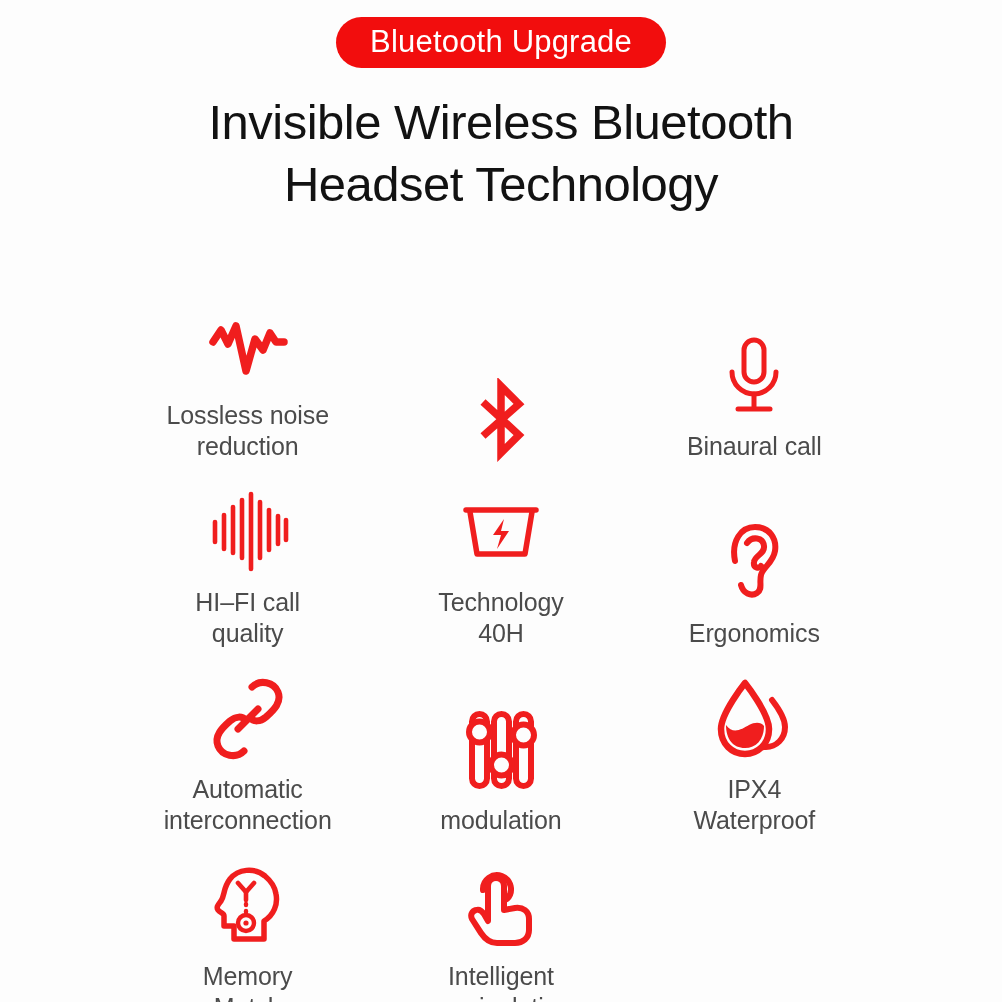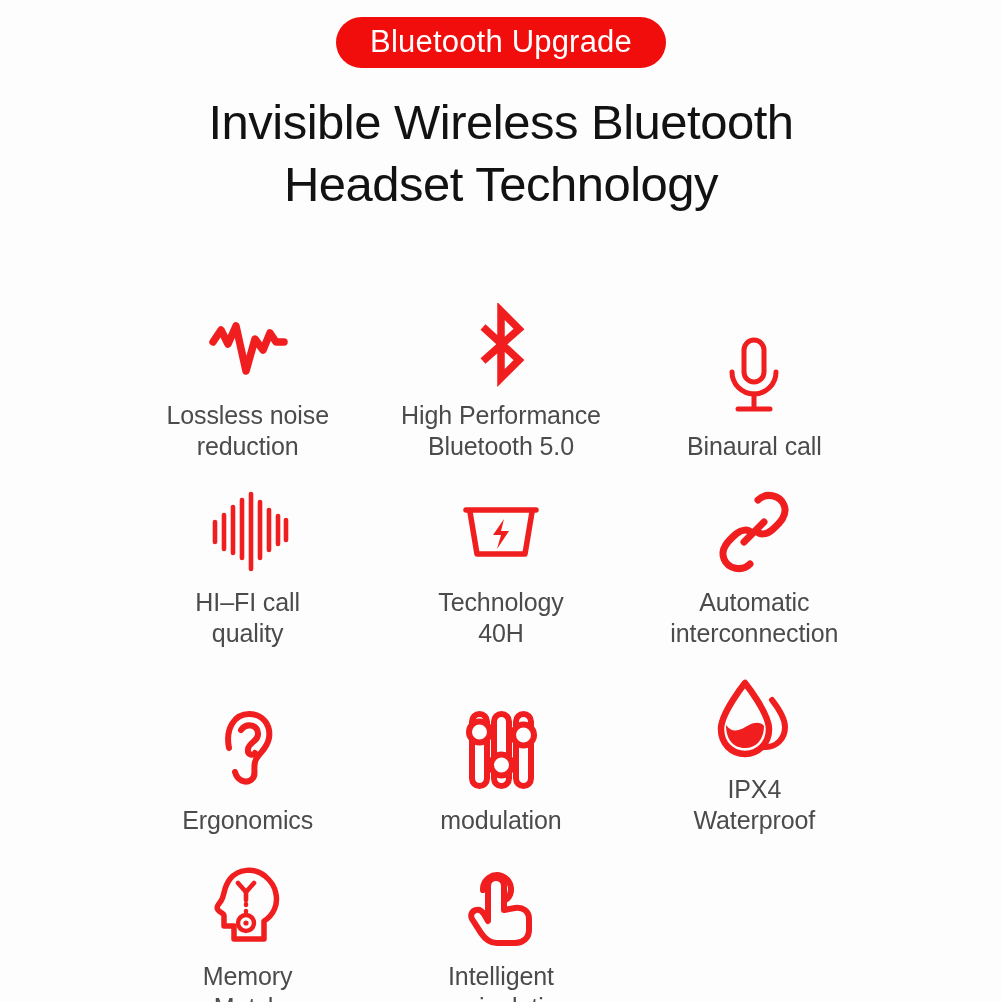--- a/index.html
+++ b/index.html
@@ -123,22 +123,20 @@
       <div class="cell-label">Lossless noise
 reduction</div>
     </div>
 
     <div class="cell">
       <div class="icon-box">
         <svg width="76" height="84" viewBox="0 0 76 84" fill="none">
           <path d="M20 24 L56 57 L38 75 L38 8 L56 26 L20 58" stroke="#F01E1E" stroke-width="7.5" stroke-linejoin="miter" stroke-linecap="butt" fill="none"></path>
         </svg>
       </div>
-      <div class="cell-label">High Performance
-Bluetooth 5.0</div>
     </div>
 
     <div class="cell">
       <div class="icon-box">
         <svg width="70" height="84" viewBox="0 0 70 84" fill="none">
           <rect x="25" y="6" width="20" height="42" rx="10" stroke="#F01E1E" stroke-width="5" fill="none"></rect>
           <path d="M13 38 A22 22 0 0 0 57 38" stroke="#F01E1E" stroke-width="5" fill="none" stroke-linecap="round"></path>
           <line x1="35" y1="60" x2="35" y2="73" stroke="#F01E1E" stroke-width="5" stroke-linecap="round"></line>
           <line x1="19" y1="75" x2="51" y2="75" stroke="#F01E1E" stroke-width="5" stroke-linecap="round"></line>
         </svg>
@@ -174,42 +172,42 @@
           <path d="M14 15 L21 57 L69 57 L76 15" stroke="#F01E1E" stroke-width="5.5" fill="none" stroke-linejoin="round" stroke-linecap="round"></path>
           <path d="M48 22 L37 38 L45 38 L41 52 L53 34 L45 34 Z" fill="#F01E1E"></path>
         </svg>
       </div>
       <div class="cell-label">Technology
 40H</div>
     </div>
 
     <div class="cell">
       <div class="icon-box">
+        <svg width="66" height="84" viewBox="0 0 66 84" fill="none">
+          <g stroke="#F01E1E" stroke-width="6" stroke-linecap="round" fill="none">
+            <path d="M14 40 C10 20 20 6 34 6 C48 6 56 17 54 30 C52 42 42 46 40 54 C38 62 42 68 36 72 C30 76 22 72 20 64"></path>
+            <path d="M26 22 C31 15 42 16 43 25 C44 33 34 34 33 41 C32 47 38 48 40 45"></path>
+          </g>
+        </svg>
+      </div>
+      <div class="cell-label">Ergonomics</div>
+    </div>
+
+    <div class="cell">
+      <div class="icon-box">
         <svg width="80" height="84" viewBox="0 0 80 84" fill="none">
           <g stroke="#F01E1E" stroke-width="7" stroke-linecap="round" fill="none">
             <path d="M44 10 C52 2 66 5 70 15 C74 25 66 33 58 40 C52 45 46 45 42 41"></path>
             <path d="M36 74 C28 82 14 79 10 69 C6 59 14 51 22 44 C28 39 34 39 38 43"></path>
             <line x1="30" y1="52" x2="50" y2="32"></line>
           </g>
         </svg>
       </div>
       <div class="cell-label">Automatic
 interconnection</div>
-    </div>
-
-    <div class="cell">
-      <div class="icon-box">
-        <svg width="66" height="84" viewBox="0 0 66 84" fill="none">
-          <g stroke="#F01E1E" stroke-width="6" stroke-linecap="round" fill="none">
-            <path d="M14 40 C10 20 20 6 34 6 C48 6 56 17 54 30 C52 42 42 46 40 54 C38 62 42 68 36 72 C30 76 22 72 20 64"></path>
-            <path d="M26 22 C31 15 42 16 43 25 C44 33 34 34 33 41 C32 47 38 48 40 45"></path>
-          </g>
-        </svg>
-      </div>
-      <div class="cell-label">Ergonomics</div>
     </div>
 
     <div class="cell">
       <div class="icon-box">
         <svg width="80" height="82" viewBox="0 0 80 82" fill="none">
           <g stroke="#F01E1E" stroke-width="6" fill="none">
             <rect x="11" y="5" width="15" height="72" rx="7.5"></rect>
             <rect x="33" y="5" width="15" height="72" rx="7.5"></rect>
             <rect x="55" y="5" width="15" height="72" rx="7.5"></rect>
             <circle cx="18.5" cy="23" r="10.5" fill="#FDFDFD"></circle>

